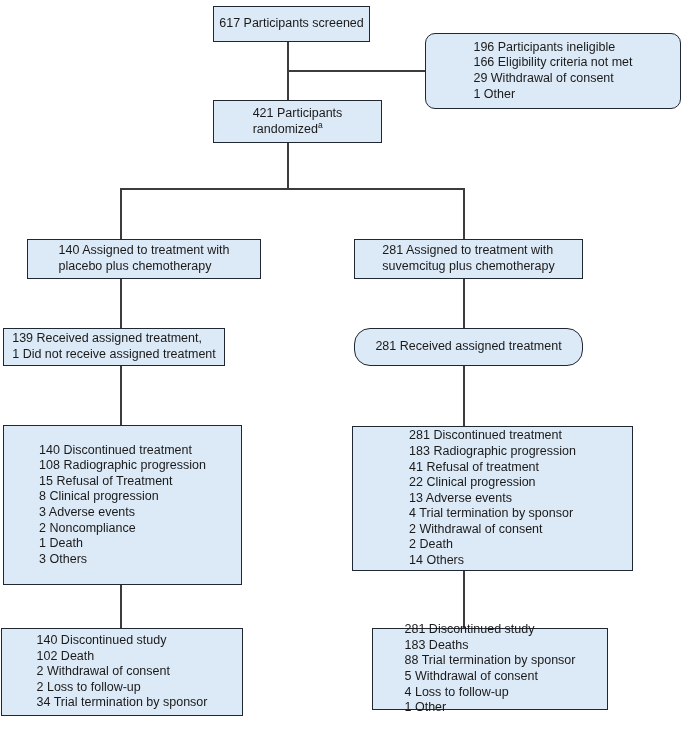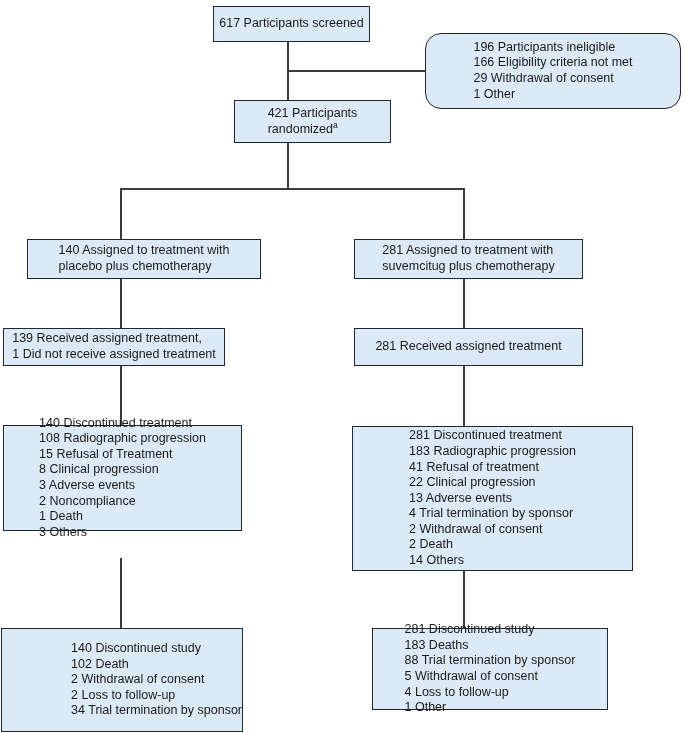--- a/index.html
+++ b/index.html
@@ -28,21 +28,21 @@
     box-sizing: border-box;
     background: var(--box-fill);
     border: 1.5px solid var(--box-border);
     display: flex;
     align-items: center;
     justify-content: center;
     color: var(--text);
     font-size: 12.5px;
     line-height: 15.6px;
   }
-  .box.rounded { border-radius: 16px; }
+  .box.rounded { border-radius: 10px; }
   .box-text {
     white-space: pre-line;
     text-align: left;
   }
   .box-text sup {
     font-size: 8.5px;
     line-height: 0;
     vertical-align: super;
   }
   .conn {
@@ -74,45 +74,45 @@
     <div class="box-text">617 Participants screened</div>
   </div>
 
   <div class="box rounded" style="left:425px; top:33px; width:256px; height:76px;">
     <div class="box-text">196 Participants ineligible
 166 Eligibility criteria not met
 29 Withdrawal of consent
 1 Other</div>
   </div>
 
-  <div class="box" style="left:213px; top:100px; width:157px; height:43px;margin-left:21px;">
+  <div class="box" style="left:213px; top:100px; width:169px; height:43px;">
     <div class="box-text"><span>421 Participants
 randomized</span><sup>a</sup></div>
   </div>
 
   <div class="box" style="left:3px; top:239px; width:234px; height:40px;margin-left:24px;">
     <div class="box-text">140 Assigned to treatment with
 placebo plus chemotherapy</div>
   </div>
 
   <div class="box" style="left:354px; top:239px; width:229px; height:40px;">
     <div class="box-text">281 Assigned to treatment with
 suvemcitug plus chemotherapy</div>
   </div>
 
   <div class="box" style="left:3px; top:328px; width:222px; height:38px;">
     <div class="box-text">139 Received assigned treatment,
 1 Did not receive assigned treatment</div>
   </div>
 
-  <div class="box" style="left:354px; top:328px; width:229px; height:38px;">
+  <div class="box" style="left:354px; top:328px; width:229px; height:38px;border-radius:16px;">
     <div class="box-text">281 Received assigned treatment</div>
   </div>
 
-  <div class="box" style="left:3px; top:425px; width:239px; height:106px;">
+  <div class="box" style="left:3px; top:425px; width:239px; height:160px;">
     <div class="box-text">140 Discontinued treatment
 108 Radiographic progression
 15 Refusal of Treatment
 8 Clinical progression
 3 Adverse events
 2 Noncompliance
 1 Death
 3 Others</div>
   </div>
 
@@ -121,21 +121,21 @@
 183 Radiographic progression
 41 Refusal of treatment
 22 Clinical progression
 13 Adverse events
 4 Trial termination by sponsor
 2 Withdrawal of consent
 2 Death
 14 Others</div>
   </div>
 
-  <div class="box" style="left:1px; top:628px; width:242px; height:104px;justify-content:flex-end;">
+  <div class="box" style="left:1px; top:628px; width:242px; height:88px;">
     <div class="box-text">140 Discontinued study
 102 Death
 2 Withdrawal of consent
 2 Loss to follow-up
 34 Trial termination by sponsor</div>
   </div>
 
   <div class="box" style="left:372px; top:628px; width:236px; height:82px;">
     <div class="box-text">281 Discontinued study
 183 Deaths

